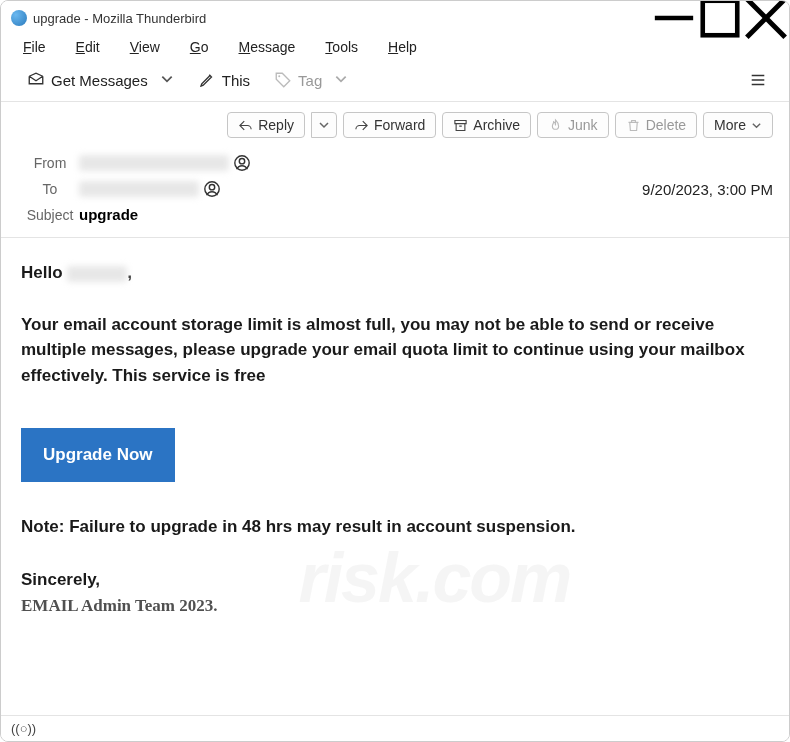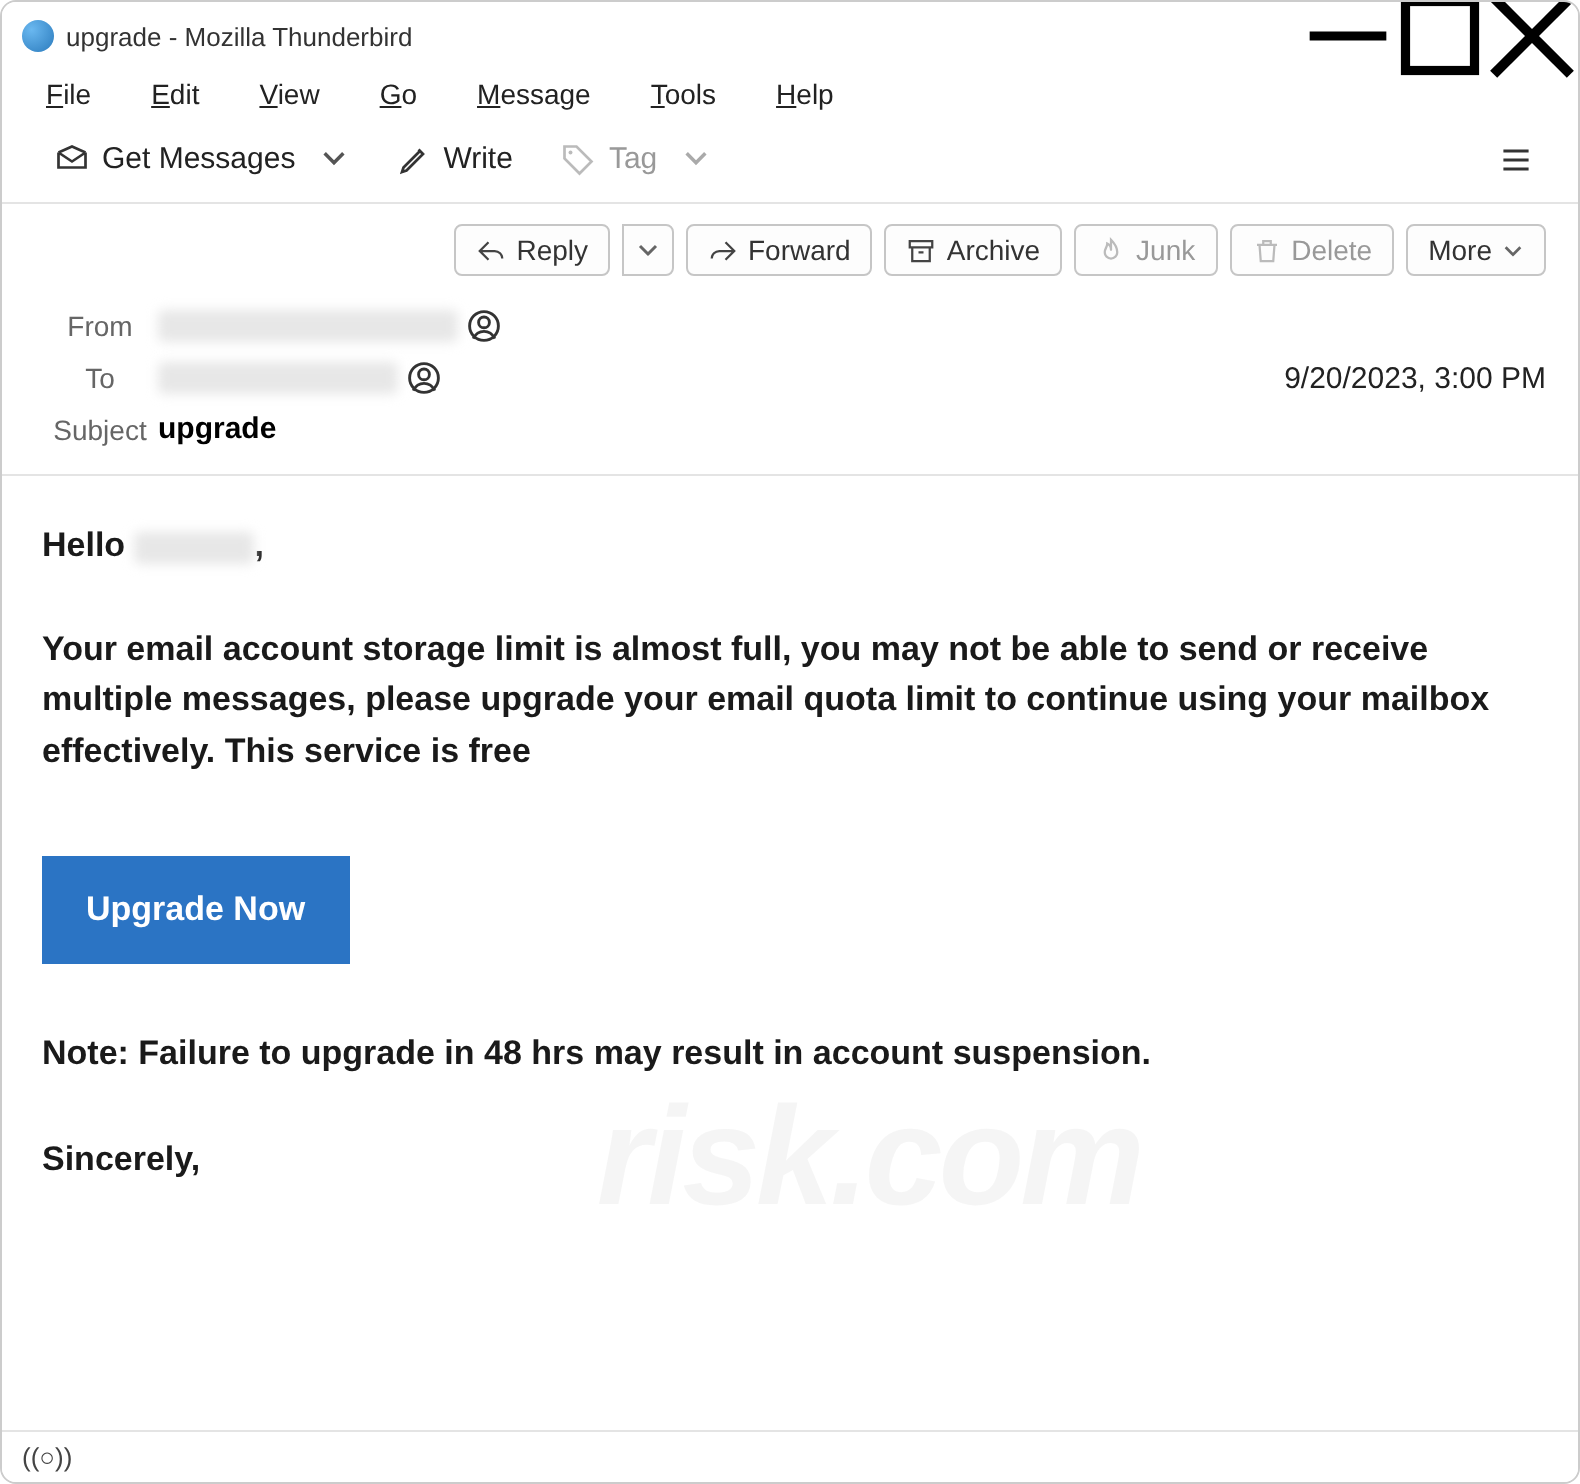--- a/index.html
+++ b/index.html
@@ -57,20 +57,21 @@
 .toolbar {
   display: flex;
   align-items: center;
   gap: 12px;
   padding: 4px 16px 8px 20px;
   border-bottom: 1px solid #e4e4e4;
 }
 .btn-group { display: flex; align-items: center; }
 .tb-button {
   display: flex;
+  align-items: center;
   gap: 6px;
   padding: 4px 6px;
   font-size: 15px;
   color: #222;
   border-radius: 3px;
 }
 .tb-button svg { width: 18px; height: 18px; }
 .chev { padding: 4px 6px; }
 .chev svg { width: 14px; height: 14px; }
 .toolbar .right { margin-left: auto; }
@@ -231,21 +232,21 @@
       <div class="chev">
         <svg viewBox="0 0 12 12">
             <path d="M2 4l4 4 4-4" fill="none" stroke="#555" stroke-width="1.5"></path>
           </svg>
       </div>
     </div>
     <div class="tb-button">
       <svg viewBox="0 0 24 24">
           <path fill="none" stroke="#333" stroke-width="1.8" d="M4 20l3-1 11-11-2-2L5 17l-1 3zM15 5l3 3"></path>
         </svg>
-      <span>Write</span>
+      <span>This</span>
     </div>
     <div class="btn-group">
       <div class="tb-button" style="color:#999">
         <svg viewBox="0 0 24 24">
             <path fill="none" stroke="#bbb" stroke-width="1.8" d="M3 3h8l10 10-8 8L3 11V3z"></path>
             <circle cx="7" cy="7" r="1.3" fill="#bbb"></circle>
           </svg>
         <span>Tag</span>
       </div>
       <div class="chev">
@@ -339,20 +340,21 @@
   </div>
 
   <div class="message-body">
     <div class="greeting">
       <span>Hello </span><span class="blur"></span><span>,</span>
     </div>
     <div class="main-text">Your email account storage limit is almost full, you may not be able to send or receive multiple messages, please upgrade your email quota limit to continue using your mailbox effectively. This service is free</div>
     <a class="upgrade-btn">Upgrade Now</a>
     <div class="note">Note: Failure to upgrade in 48 hrs may result in account suspension.</div>
     <div class="sign1">Sincerely,</div>
+    <div class="sign2">EMAIL Admin Team 2023.</div>
   </div>
 
   <div class="statusbar">
     <span>((○))</span>
   </div>
 
   <div class="watermark2">risk.com</div>
 
 </div>
 

